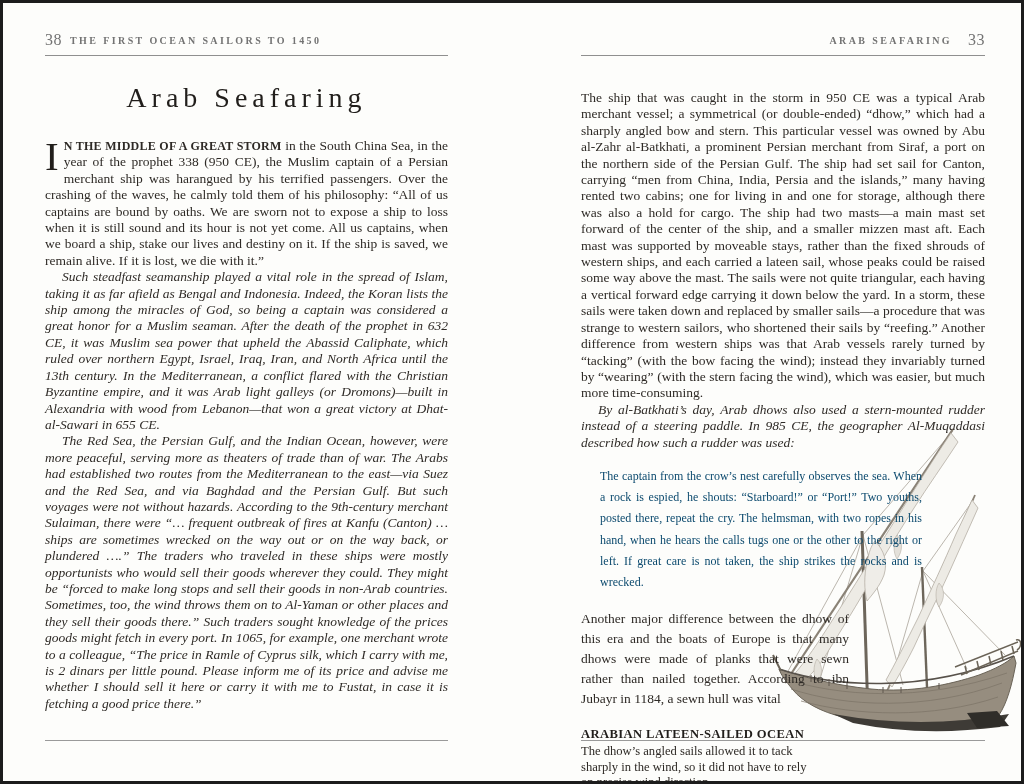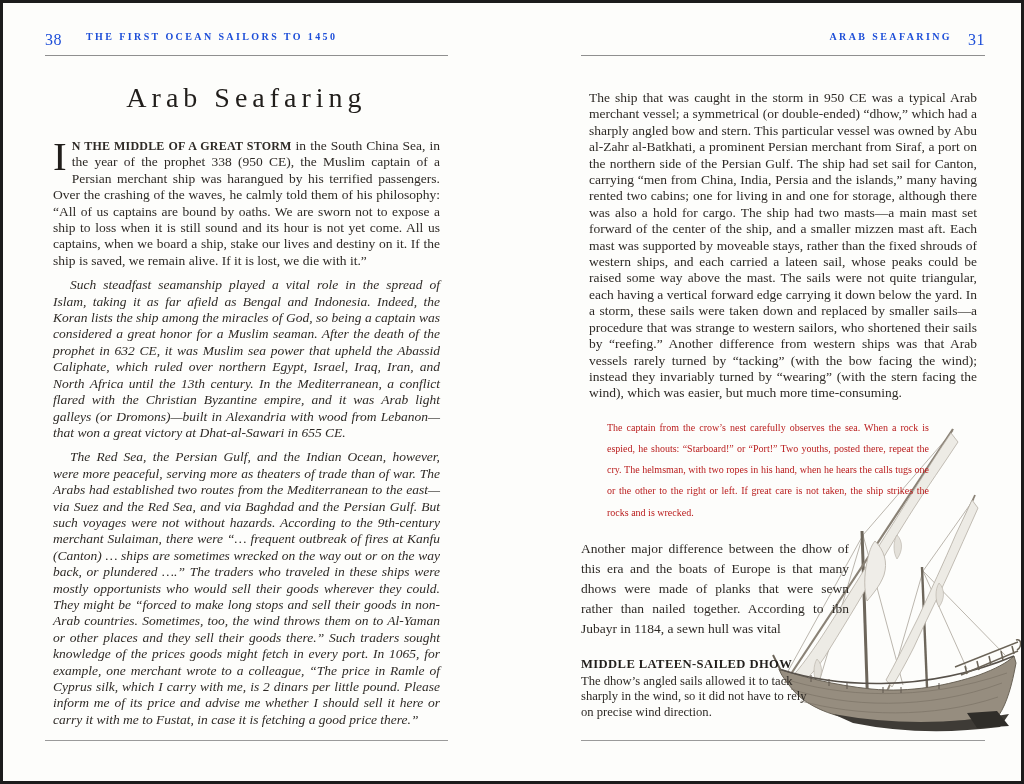--- a/index.html
+++ b/index.html
@@ -4,42 +4,42 @@
 <style>
   html,body{margin:0;padding:0;}
   body{width:1024px;height:784px;background:#e9e9e9;font-family:"Liberation Serif","DejaVu Serif",serif;}
   #spread{position:relative;width:1024px;height:784px;box-sizing:border-box;background:#fdfdfb;border:3px solid #1c1c1c;overflow:hidden;}
 
   
   .page-left{position:absolute;left:42px;top:28px;width:403px;}
   .page-right{position:absolute;left:578px;top:28px;width:404px;z-index:2;}
 
   
-  .runhead{display:flex;align-items:flex-start;color:#1d4ed8;}
+  .runhead{display:flex;align-items:center;color:#737373;}
   .runhead .pnum{font-size:16px;letter-spacing:0.5px;}
   .runhead .htext{font-size:10px;font-weight:bold;letter-spacing:2.4px;}
-  .page-left .htext{margin-left:24px;}
+  .page-left .htext{margin-left:8px;}
   .page-right .runhead{justify-content:flex-end;}
   .page-right .htext{margin-right:16px;}
   .headrule{border:none;border-top:1.6px solid #8f8f8f;margin:6px 0 0 0;}
 
   
   .chapter-title{text-align:center;font-size:28px;letter-spacing:5px;color:#211e1b;margin:26px 0 0 0;font-weight:normal;}
 
   
-  .body-par{font-size:13.5px;line-height:16.4px;text-align:justify;color:#2e2a26;margin:8px;}
+  .body-par{font-size:13.5px;line-height:16.4px;text-align:justify;color:#2e2a26;margin:0;}
   .page-left .first-par{margin-top:24px;}
   .indent{text-indent:17px;font-style:italic;}
   .dropcap{float:left;font-size:41px;line-height:32px;padding:2px 5px 0 0;color:#211e1b;}
   .leadin{font-weight:bold;font-size:12px;letter-spacing:0.2px;}
   .page-right .first-par{margin-top:34px;}
 
   
-  .bquote{font-size:10px;line-height:21.2px;text-align:justify;color:#b91c1c;
-          margin:15px 0 0 26px;width:322px;}
+  .bquote{font-size:12px;line-height:21.2px;text-align:justify;color:#0c4a6e;
+          margin:15px 0 0 19px;width:322px;}
 
   
   .narrow-par{font-size:13.5px;line-height:20px;text-align:justify;color:#2e2a26;
               margin:16px 0 0 0;width:268px;}
   .caption{width:238px;margin-top:18px;}
   .caption-title{font-size:12.6px;font-weight:bold;letter-spacing:0.4px;color:#211e1b;margin:0;}
   .caption-text{font-size:12.6px;line-height:15.4px;color:#2e2a26;margin:2px 0 0 0;text-align:left;}
 
   
   .footrule{position:absolute;top:737px;border:none;border-top:1.6px solid #9a9a9a;margin:0;z-index:3;}
@@ -65,32 +65,33 @@
 
     <p class="body-par first-par"><span class="dropcap">I</span><span class="leadin">N THE MIDDLE OF A GREAT STORM</span><span> in the South China Sea, in the year of the prophet 338 (950 CE), the Muslim captain of a Persian merchant ship was harangued by his terrified passengers. Over the crashing of the waves, he calmly told them of his philosophy: “All of us captains are bound by oaths. We are sworn not to expose a ship to loss when it is still sound and its hour is not yet come. All us captains, when we board a ship, stake our lives and destiny on it. If the ship is saved, we remain alive. If it is lost, we die with it.”</span></p>
 
     <p class="body-par indent">Such steadfast seamanship played a vital role in the spread of Islam, taking it as far afield as Bengal and Indonesia. Indeed, the Koran lists the ship among the miracles of God, so being a captain was considered a great honor for a Muslim seaman. After the death of the prophet in 632 CE, it was Muslim sea power that upheld the Abassid Caliphate, which ruled over northern Egypt, Israel, Iraq, Iran, and North Africa until the 13th century. In the Mediterranean, a conflict flared with the Christian Byzantine empire, and it was Arab light galleys (or Dromons)—built in Alexandria with wood from Lebanon—that won a great victory at Dhat-al-Sawari in 655 CE.</p>
     <p class="body-par indent">The Red Sea, the Persian Gulf, and the Indian Ocean, however, were more peaceful, serving more as theaters of trade than of war. The Arabs had established two routes from the Mediterranean to the east—via Suez and the Red Sea, and via Baghdad and the Persian Gulf. But such voyages were not without hazards. According to the 9th-century merchant Sulaiman, there were “… frequent outbreak of fires at Kanfu (Canton) … ships are sometimes wrecked on the way out or on the way back, or plundered ….” The traders who traveled in these ships were mostly opportunists who would sell their goods wherever they could. They might be “forced to make long stops and sell their goods in non-Arab countries. Sometimes, too, the wind throws them on to Al-Yaman or other places and they sell their goods there.” Such traders sought knowledge of the prices goods might fetch in every port. In 1065, for example, one merchant wrote to a colleague, “The price in Ramle of Cyprus silk, which I carry with me, is 2 dinars per little pound. Please inform me of its price and advise me whether I should sell it here or carry it with me to Fustat, in case it is fetching a good price there.”</p>
   </div>
 
   <div class="page-right">
     <div class="runhead">
       <span class="htext">ARAB SEAFARING</span>
-      <span class="pnum">31</span>
+      <span class="pnum">33</span>
     </div>
     <hr class="headrule">
 
     <p class="body-par first-par">The ship that was caught in the storm in 950 CE was a typical Arab merchant vessel; a symmetrical (or double-ended) “dhow,” which had a sharply angled bow and stern. This particular vessel was owned by Abu al-Zahr al-Batkhati, a prominent Persian merchant from Siraf, a port on the northern side of the Persian Gulf. The ship had set sail for Canton, carrying “men from China, India, Persia and the islands,” many having rented two cabins; one for living in and one for storage, although there was also a hold for cargo. The ship had two masts—a main mast set forward of the center of the ship, and a smaller mizzen mast aft. Each mast was supported by moveable stays, rather than the fixed shrouds of western ships, and each carried a lateen sail, whose peaks could be raised some way above the mast. The sails were not quite triangular, each having a vertical forward edge carrying it down below the yard. In a storm, these sails were taken down and replaced by smaller sails—a procedure that was strange to western sailors, who shortened their sails by “reefing.” Another difference from western ships was that Arab vessels rarely turned by “tacking” (with the bow facing the wind); instead they invariably turned by “wearing” (with the stern facing the wind), which was easier, but much more time-consuming.</p>
+    <p class="body-par indent">By al-Batkhati’s day, Arab dhows also used a stern-mounted rudder instead of a steering paddle. In 985 CE, the geographer Al-Muqaddasi described how such a rudder was used:</p>
 
     <p class="bquote">The captain from the crow’s nest carefully observes the sea. When a rock is espied, he shouts: “Starboard!” or “Port!” Two youths, posted there, repeat the cry. The helmsman, with two ropes in his hand, when he hears the calls tugs one or the other to the right or left. If great care is not taken, the ship strikes the rocks and is wrecked.</p>
 
     <p class="narrow-par">Another major difference between the dhow of this era and the boats of Europe is that many dhows were made of planks that were sewn rather than nailed together. According to ibn Jubayr in 1184, a sewn hull was vital</p>
 
     <div class="caption">
-      <p class="caption-title">MIDDLE LATEEN-SAILED DHOW</p>
+      <p class="caption-title">ARABIAN LATEEN-SAILED OCEAN</p>
       <p class="caption-text">The dhow’s angled sails allowed it to tack sharply in the wind, so it did not have to rely on precise wind direction.</p>
     </div>
   </div>
 
   <svg class="dhow" viewBox="0 0 252 320" aria-hidden="true">
 
     <g stroke="#aaa399" stroke-width="0.8" fill="none">
       <path d="M92,112 L16,250"></path>
       <path d="M92,112 L46,266"></path>
       <path d="M92,112 L132,262"></path>

